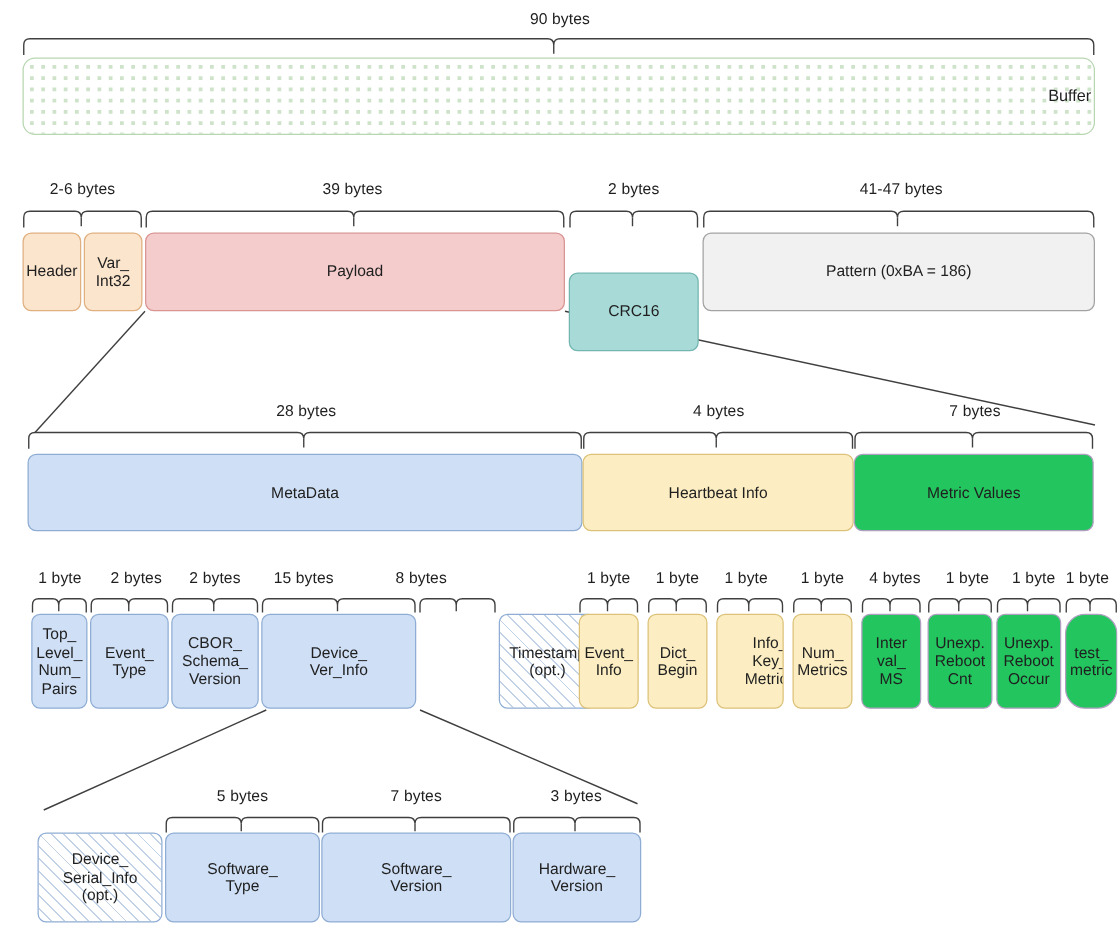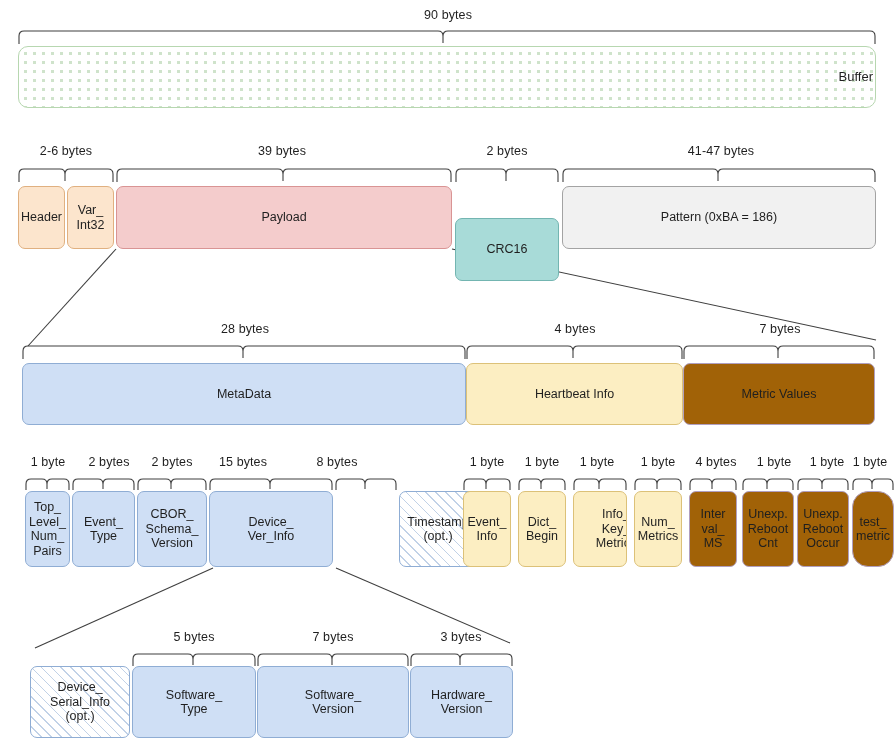--- a/index.html
+++ b/index.html
@@ -62,21 +62,21 @@
     background-position: 2px 2px;
     border-radius: 10px;
     text-align: right;
   }
   .c-orange { background: #fce5cd; border-color: #e0b080; }
   .c-pink   { background: #f4cccc; border-color: #d99494; }
   .c-teal   { background: #a8dbd8; border-color: #73b5b1; }
   .c-grey   { background: #f1f1f1; border-color: #a3a3a3; }
   .c-blue   { background: #cfdff5; border-color: #8fadd4; }
   .c-yellow { background: #fceec2; border-color: #dcc178; }
-  .c-purple { background: #a16207; border-color: #b09fc0; }
+  .c-purple { background: #22c55e; border-color: #b09fc0; }
   .c-hatch-blue {
     background-color: #ffffff;
     border-color: #8fadd4;
     background-image: repeating-linear-gradient(
       45deg,
       rgba(143,173,212,0.55) 0px,
       rgba(143,173,212,0.55) 1px,
       rgba(255,255,255,0) 1px,
       rgba(255,255,255,0) 7px);
   }

